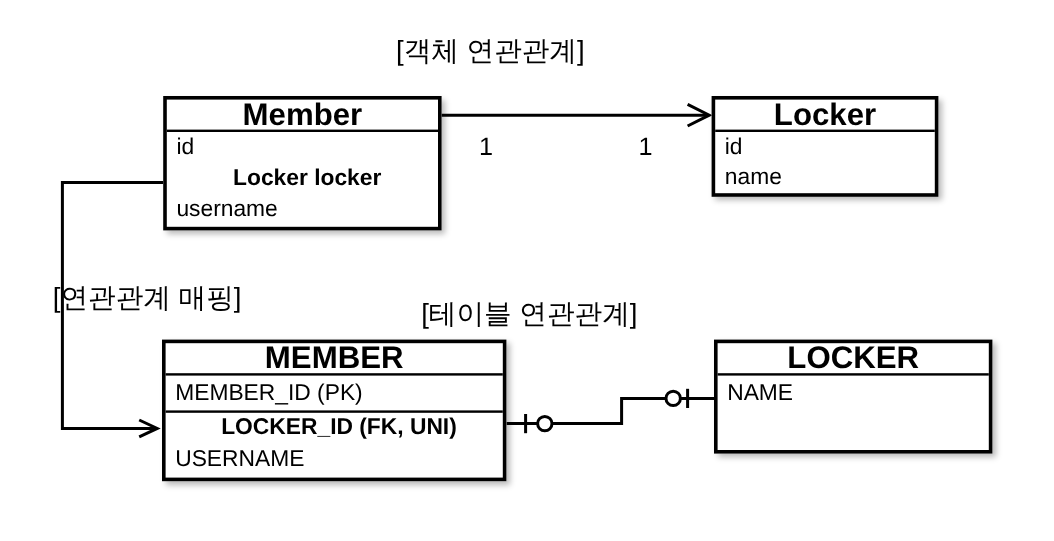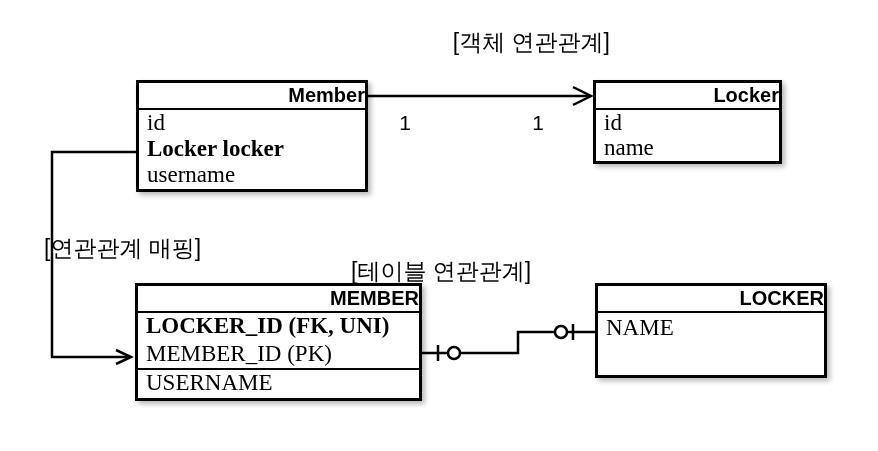--- a/index.html
+++ b/index.html
@@ -12,39 +12,39 @@
     overflow:hidden;
   }
   #connectors{position:absolute;left:0;top:0;z-index:1;}
   .ln{stroke:#000;stroke-width:2.5;fill:none;}
   .circ{stroke:#000;stroke-width:2.5;fill:#ffffff;}
   .diagram-label{
     position:absolute;z-index:2;
     font-size:23px;line-height:28px;
     white-space:nowrap;
   }
-  .centered{text-align:right;}
+  .centered{text-align:left;}
   .ubox{
     position:absolute;z-index:3;
     background:#ffffff;
     border:3px solid #000;
     box-sizing:border-box;
     box-shadow:3px 3px 5px rgba(0,0,0,0.28);
   }
   .hdr{
-    font-weight:bold;text-align:right;
-    font-size:20px;line-height:25px;height:25px;
+    font-weight:bold;text-align:center;
+    font-size:26px;line-height:25px;height:25px;
     border-bottom:2.5px solid #000;
     overflow:hidden;
   }
   .row{
-    font-size:23px;line-height:26px;height:26px;
-    padding-left:8px;white-space:nowrap;overflow:hidden;font-family:Liberation Serif, serif;
+    font-size:19px;line-height:26px;height:26px;
+    padding-left:8px;white-space:nowrap;overflow:hidden;
   }
-  .row.bold{font-weight:bold;}
+  .row.bold{font-weight:bold;text-align:center;}
   .row.pk{border-bottom:2.5px solid #000;line-height:29px;height:29px;}
   .row.tall{line-height:29px;height:29px;}
   .mult{
     position:absolute;z-index:2;
     width:24px;text-align:center;
     font-size:21px;line-height:25px;
   }
 </style>
 </head>
 <body>
@@ -61,42 +61,42 @@
 
     <path class="ln" d="M422,353 H518 V332 H595"></path>
     <line class="ln" x1="438" y1="345" x2="438" y2="361"></line>
     <circle class="circ" cx="454" cy="353" r="6"></circle>
     <line class="ln" x1="573" y1="324" x2="573" y2="340"></line>
     <circle class="circ" cx="561" cy="332" r="6"></circle>
   </svg>
 
   <div class="diagram-label centered" style="left:330px;top:28px;width:280px;">[객체 연관관계]</div>
   <div class="diagram-label" style="left:44px;top:234px;">[연관관계 매핑]</div>
-  <div class="diagram-label" style="left:351px;top:257px;">[테이블 연관관계]</div>
+  <div class="diagram-label" style="left:351px;top:247px;">[테이블 연관관계]</div>
 
   <div class="ubox" style="left:136px;top:80px;width:232px;height:112px;">
     <div class="hdr">Member</div>
     <div class="row">id</div>
     <div class="row bold">Locker locker</div>
     <div class="row">username</div>
   </div>
 
   <div class="ubox" style="left:593px;top:80px;width:189px;height:84px;">
     <div class="hdr">Locker</div>
     <div class="row" style="height:25px;line-height:25px;">id</div>
     <div class="row" style="height:25px;line-height:25px;">name</div>
   </div>
 
   <div class="mult" style="left:393px;top:110px;">1</div>
   <div class="mult" style="left:526px;top:110px;">1</div>
 
   <div class="ubox" style="left:135px;top:283px;width:287px;height:118px;">
     <div class="hdr">MEMBER</div>
+    <div class="row pk">MEMBER_ID (PK)</div>
     <div class="row bold">LOCKER_ID (FK, UNI)</div>
-    <div class="row pk">MEMBER_ID (PK)</div>
     <div class="row">USERNAME</div>
   </div>
 
   <div class="ubox" style="left:595px;top:283px;width:232px;height:95px;">
     <div class="hdr">LOCKER</div>
     <div class="row tall">NAME</div>
   </div>
 
 </div>
 

